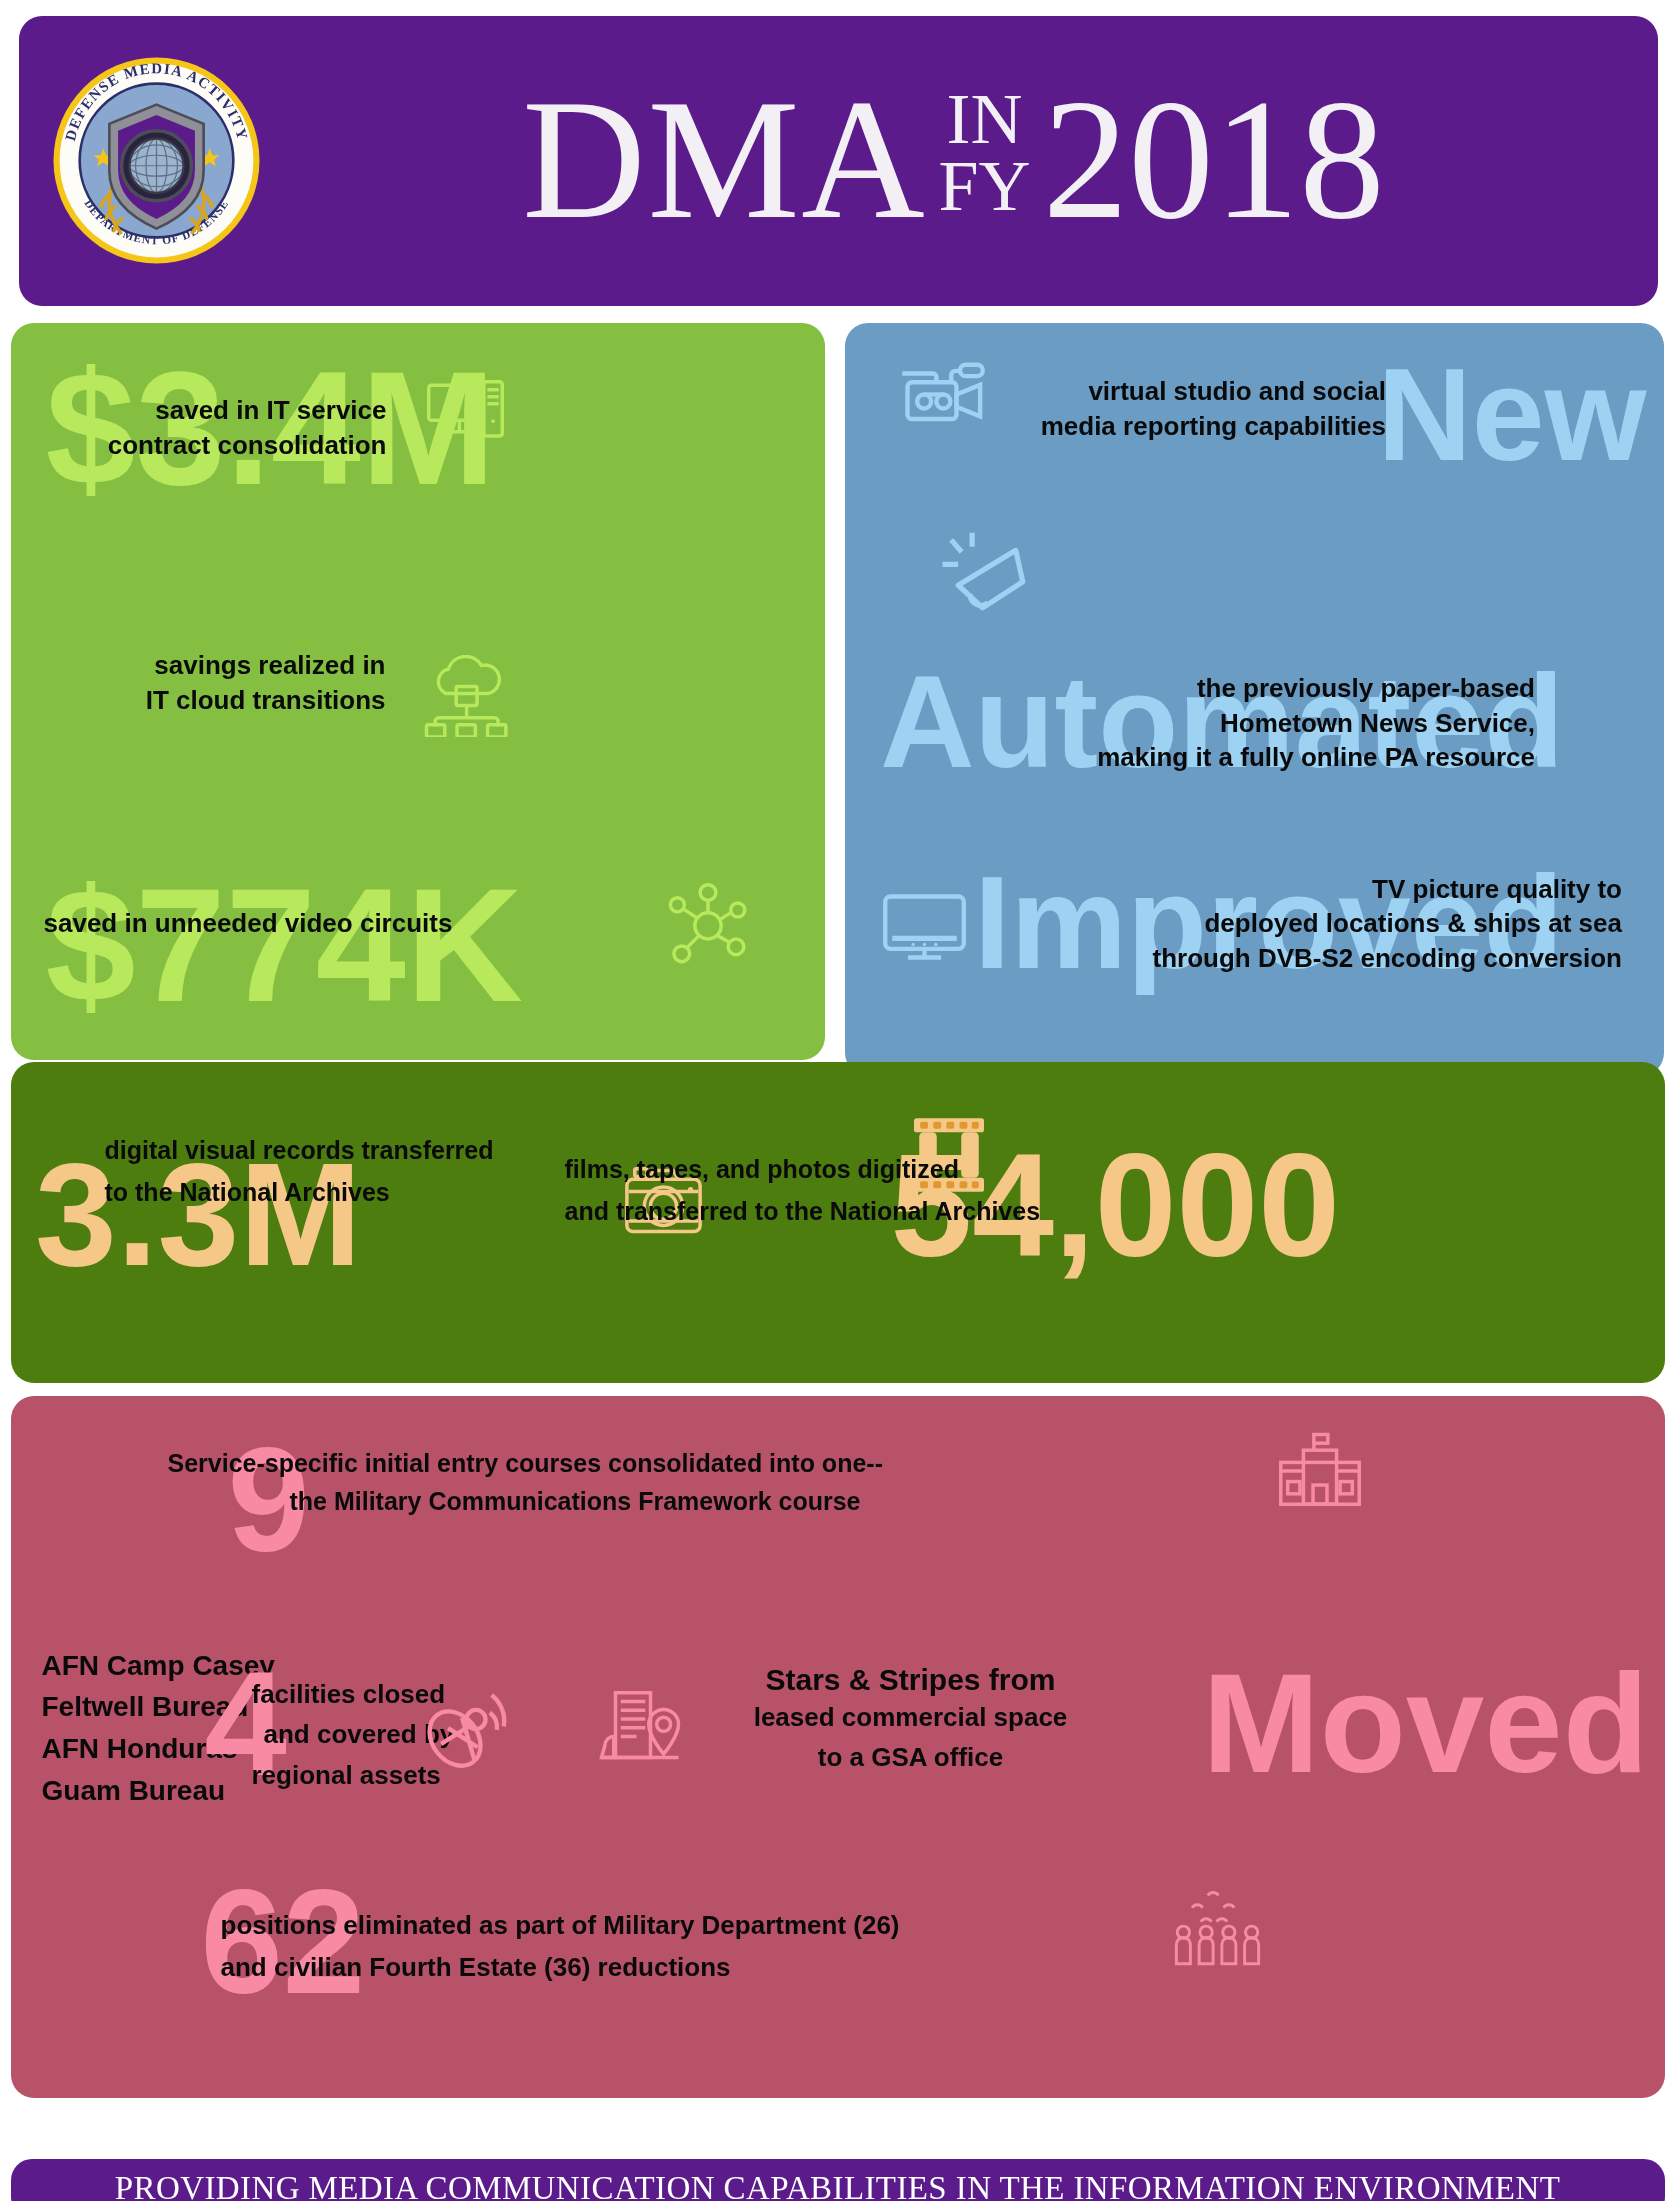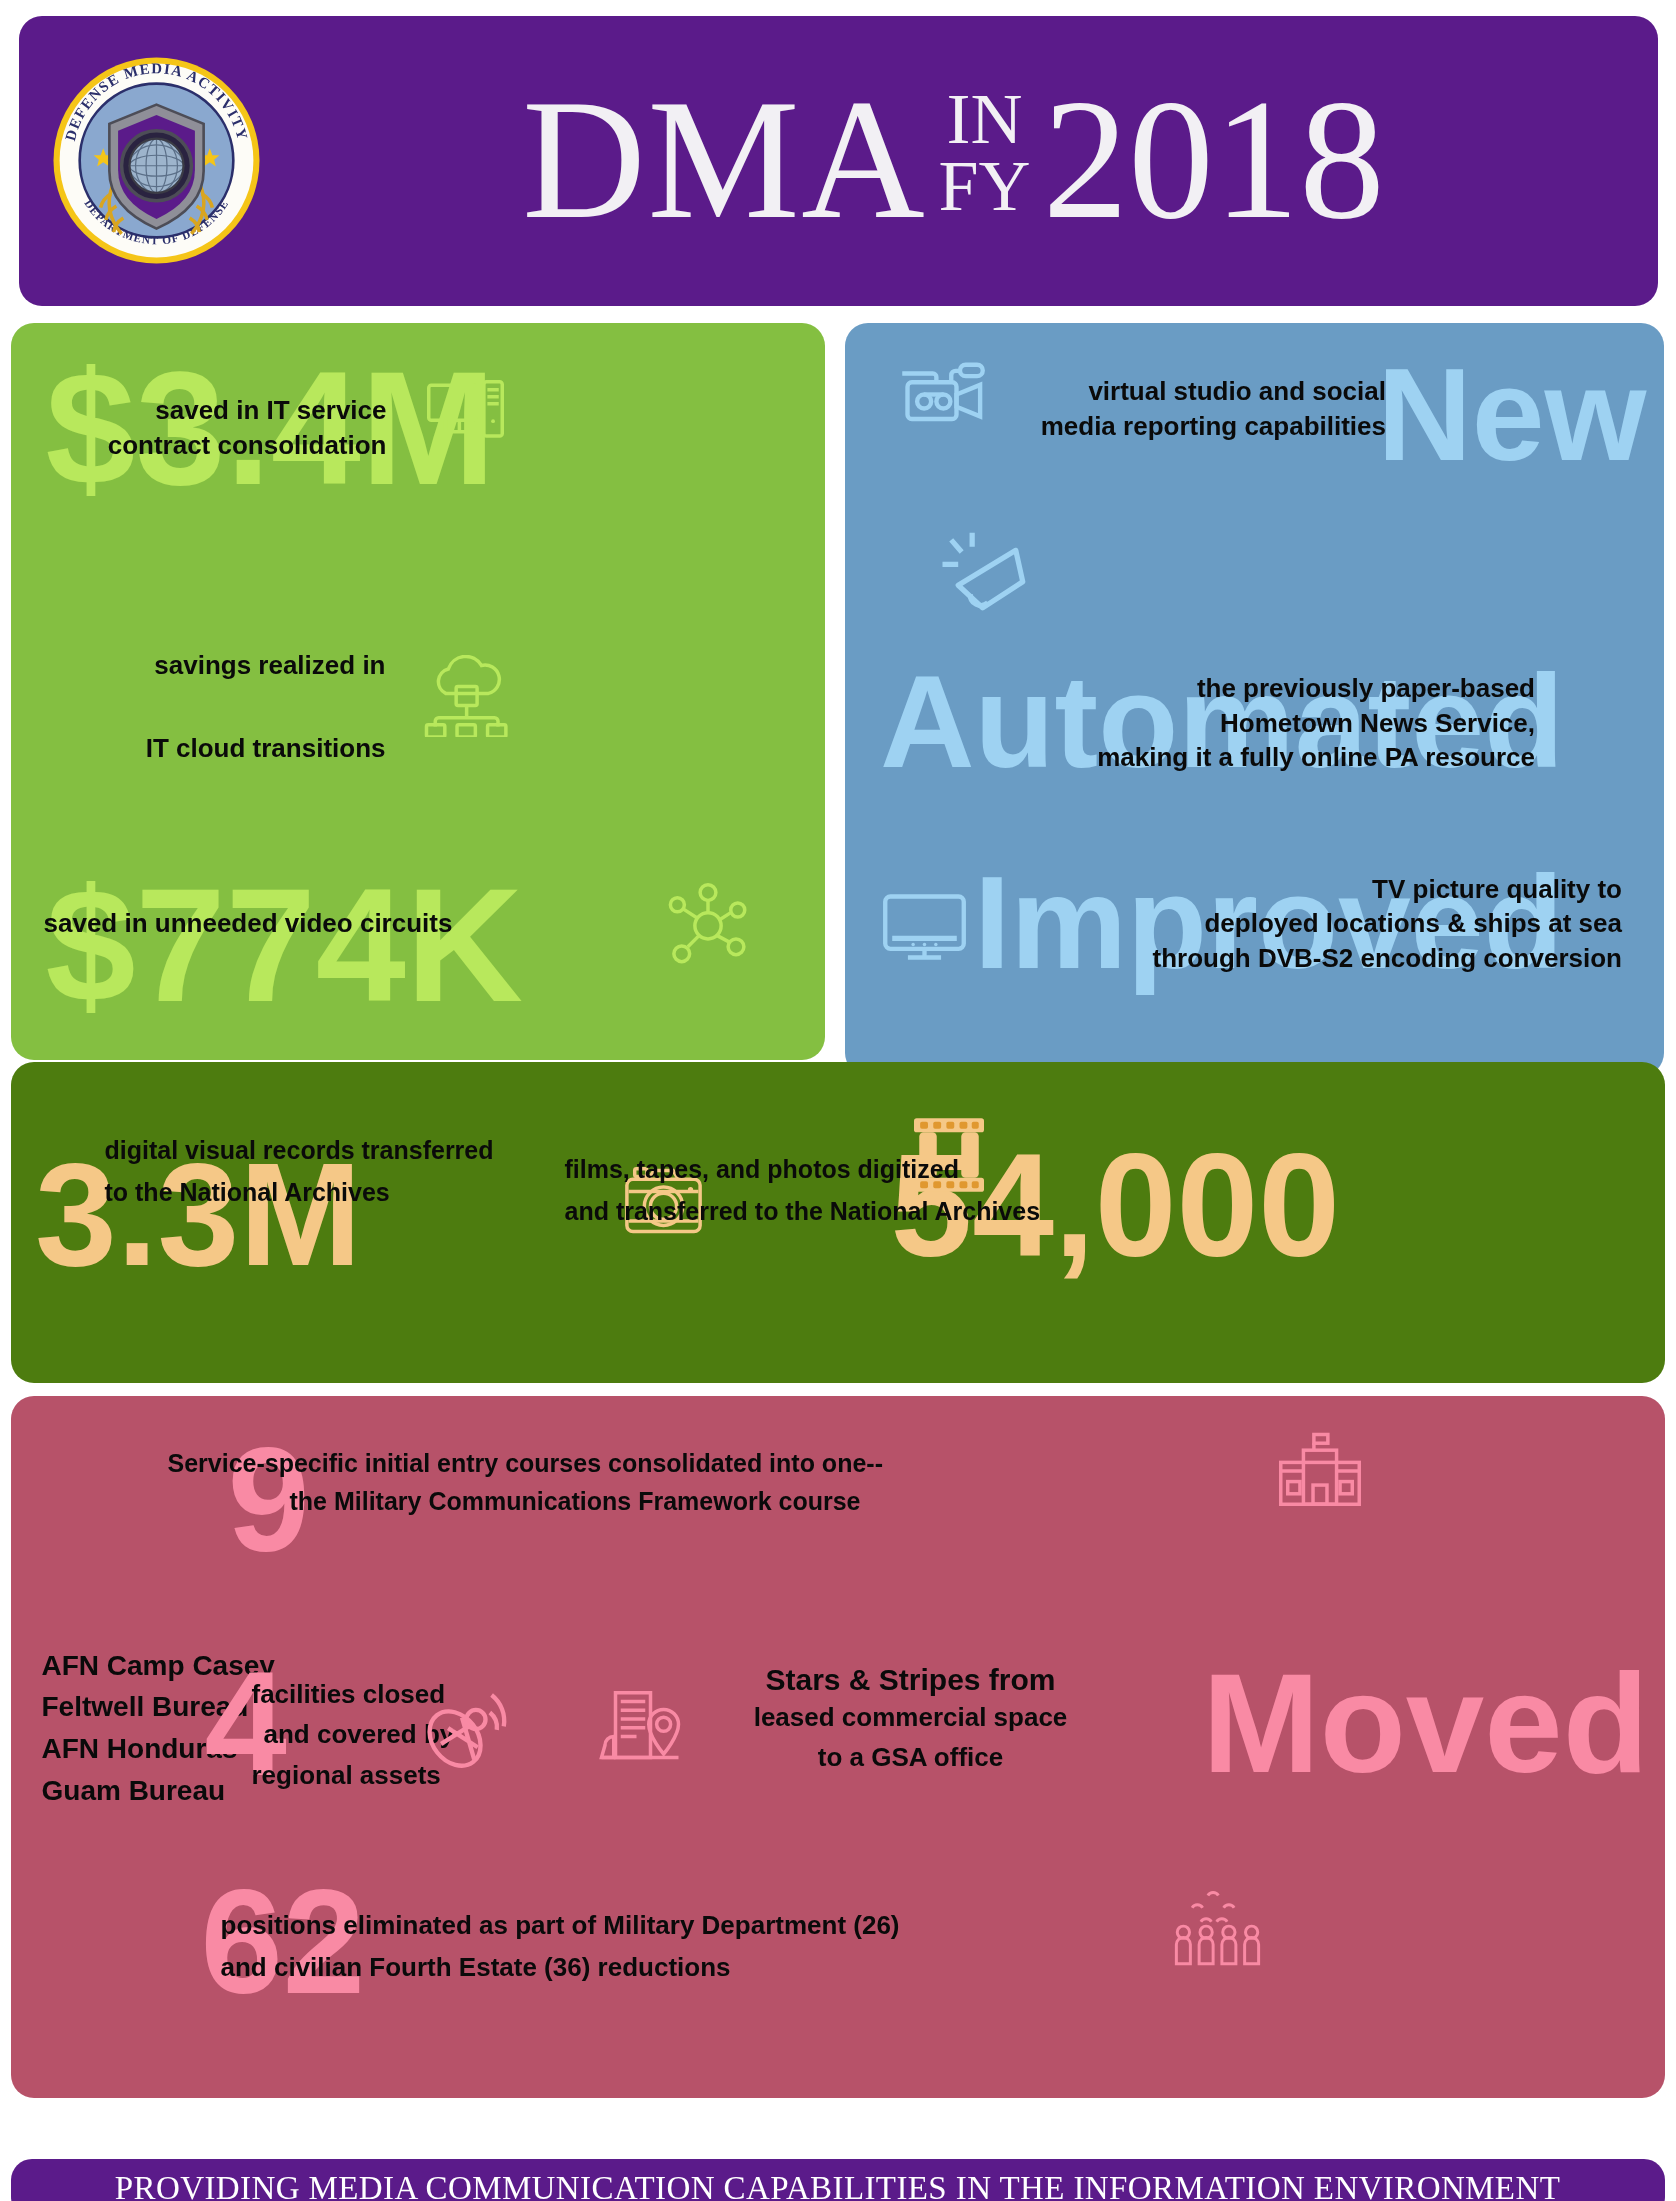--- a/index.html
+++ b/index.html
@@ -121,21 +121,21 @@
       <svg width="79" height="63" viewBox="0 0 90 72" fill="none" stroke="#b8e85c" stroke-width="4">
         <rect x="3" y="6" width="54" height="40" rx="3"></rect>
         <path d="M22 46 L22 58 M38 46 L38 58 M12 59 h36"></path>
         <rect x="66" y="2" width="21" height="62" rx="3"></rect>
         <path d="M70 11 h13 M70 19 h13 M70 27 h13"></path>
         <circle cx="76.5" cy="47" r="2.2" fill="#b8e85c" stroke="none"></circle>
       </svg>
     </div>
 
     <div class="stat-text t-right" style="left:87px;top:325px;width:288px;font-size:26px;">savings realized in</div>
-    <div class="stat-text t-right" style="left:87px;top:360px;width:288px;font-size:26px;margin-top:48px;">IT cloud transitions</div>
+    <div class="stat-text t-right" style="left:87px;top:360px;width:288px;font-size:26px;">IT cloud transitions</div>
     <div class="icon" style="left:412px;top:332px;">
       <svg width="89" height="82" viewBox="0 0 102 94" fill="none" stroke="#b8e85c" stroke-width="4">
         <path d="M26 44 a15 15 0 0 1 3 -28 a21 21 0 0 1 38 -4 a16 16 0 0 1 8 32 Z"></path>
         <rect x="38" y="36" width="24" height="22" rx="2"></rect>
         <path d="M50 58 v12 M14 82 v-6 a4 4 0 0 1 4 -4 h64 a4 4 0 0 1 4 4 v6"></path>
         <rect x="4" y="80" width="21" height="14" rx="2"></rect>
         <rect x="39" y="80" width="21" height="14" rx="2"></rect>
         <rect x="74" y="80" width="21" height="14" rx="2"></rect>
       </svg>
     </div>

